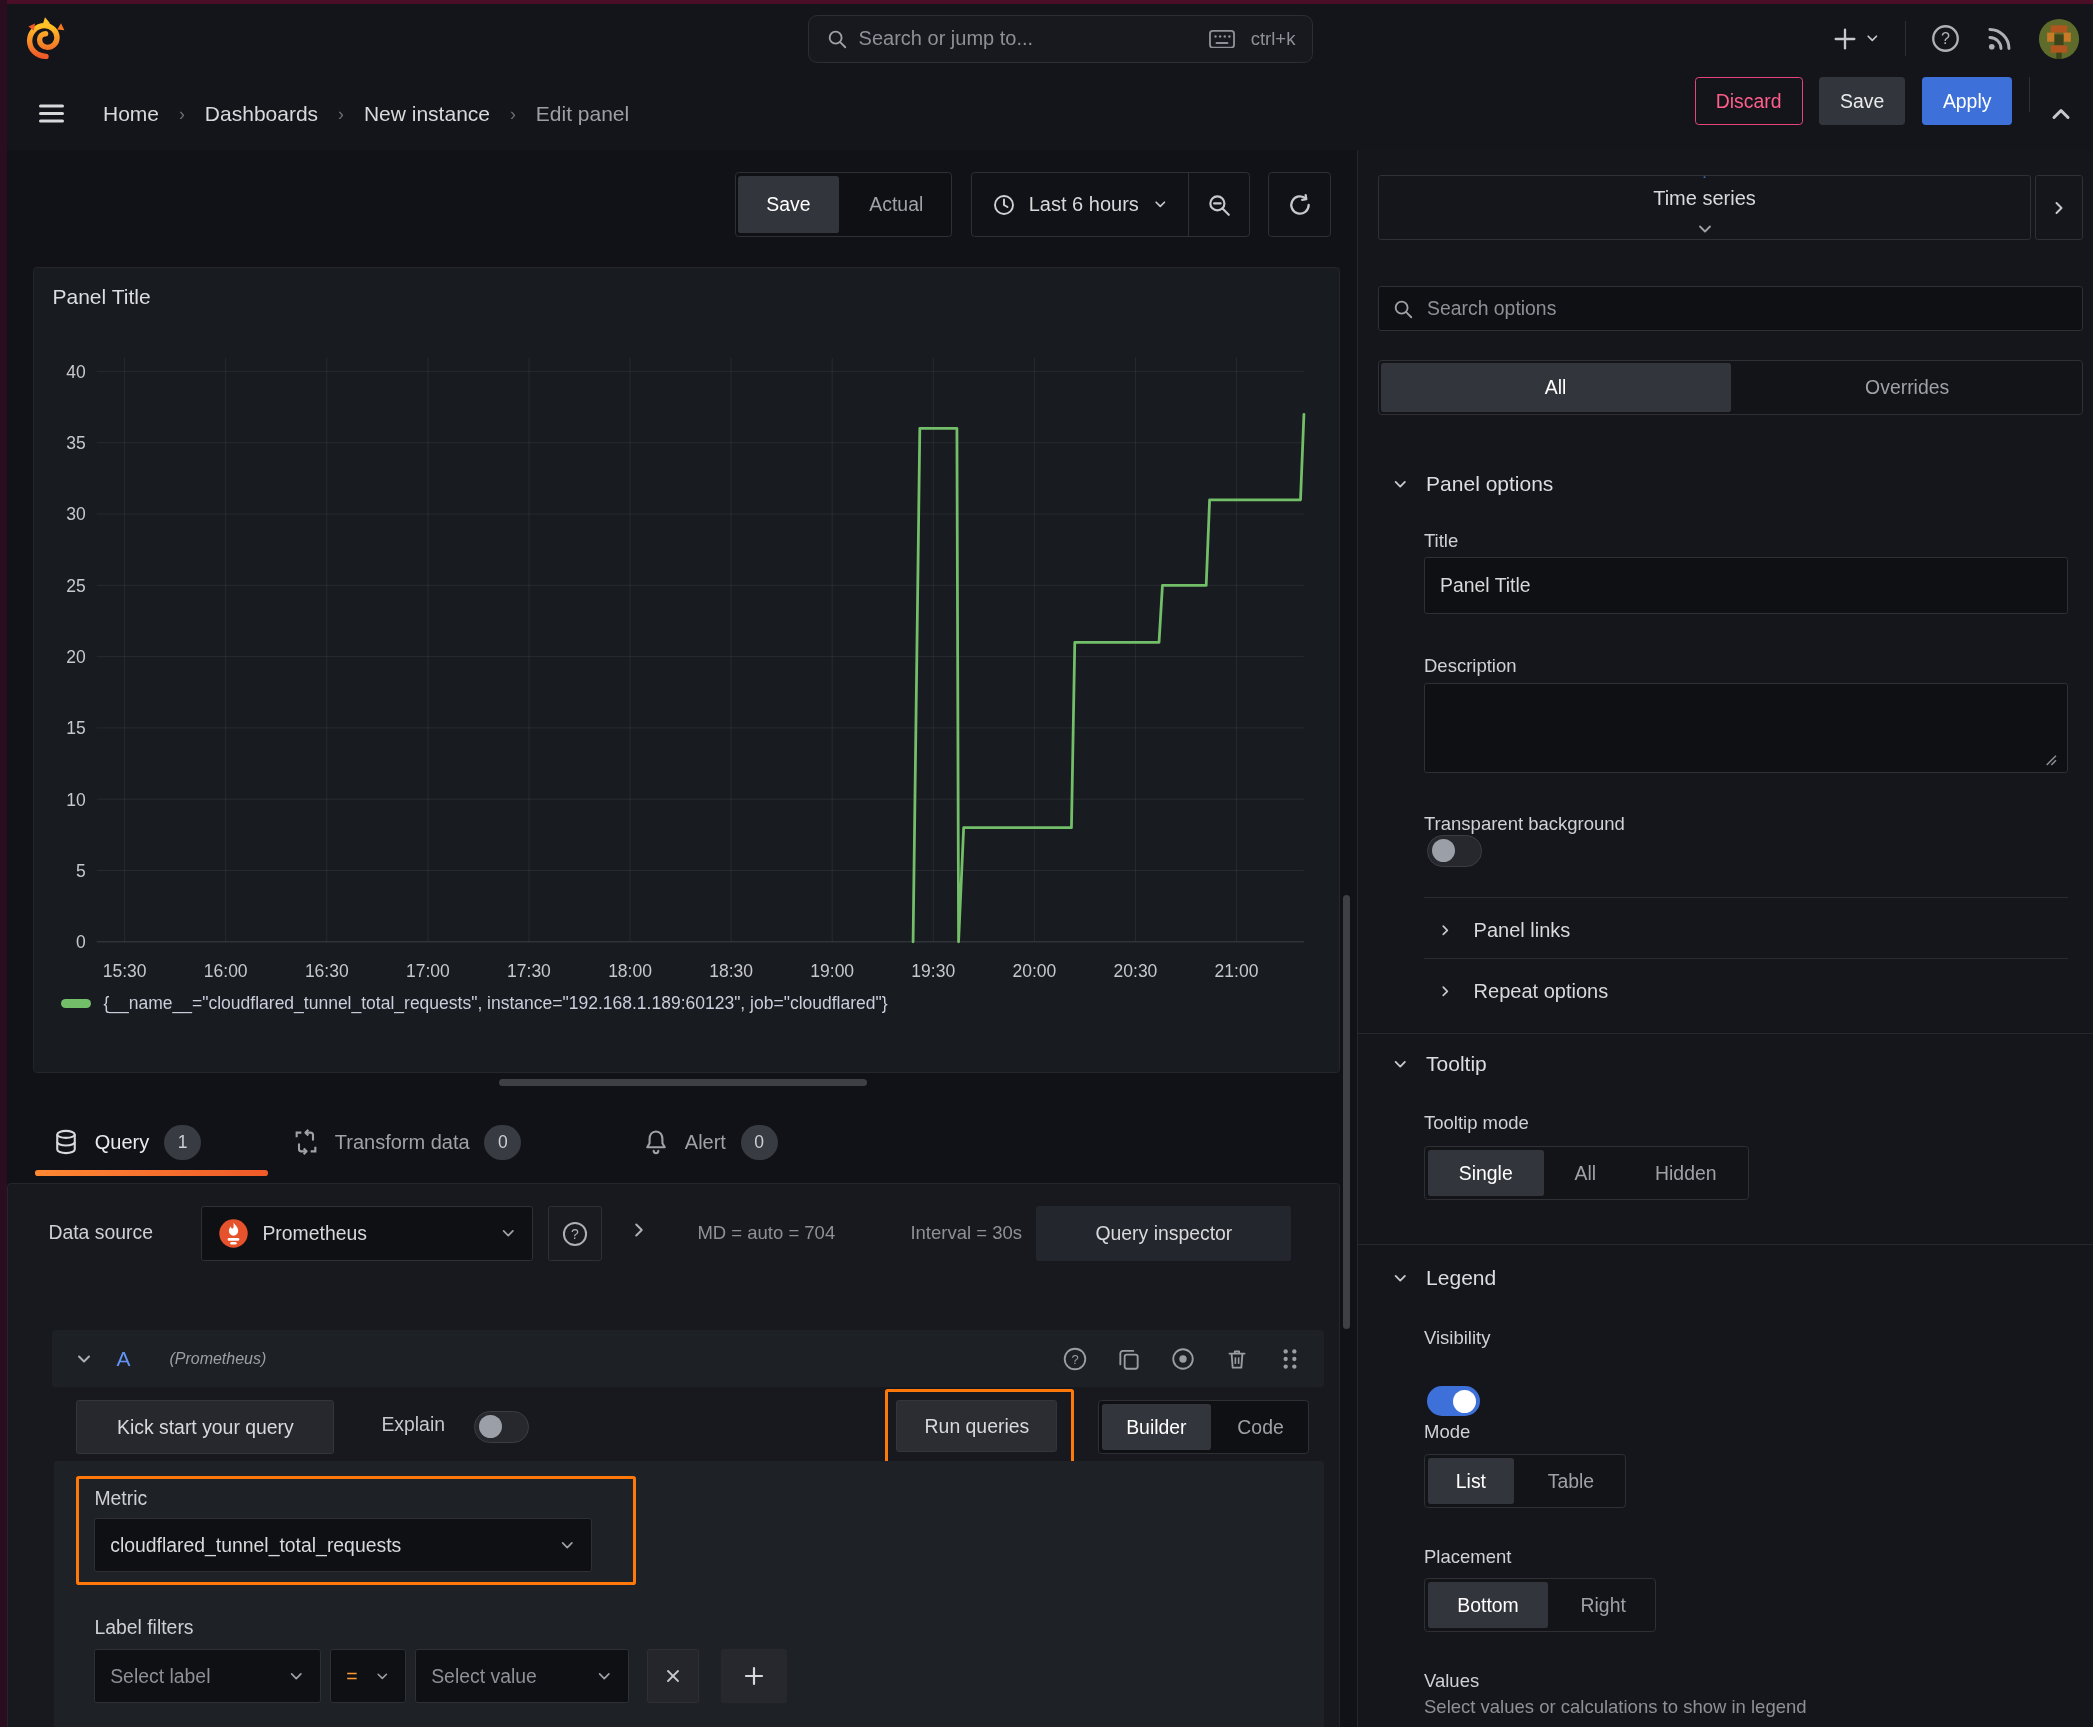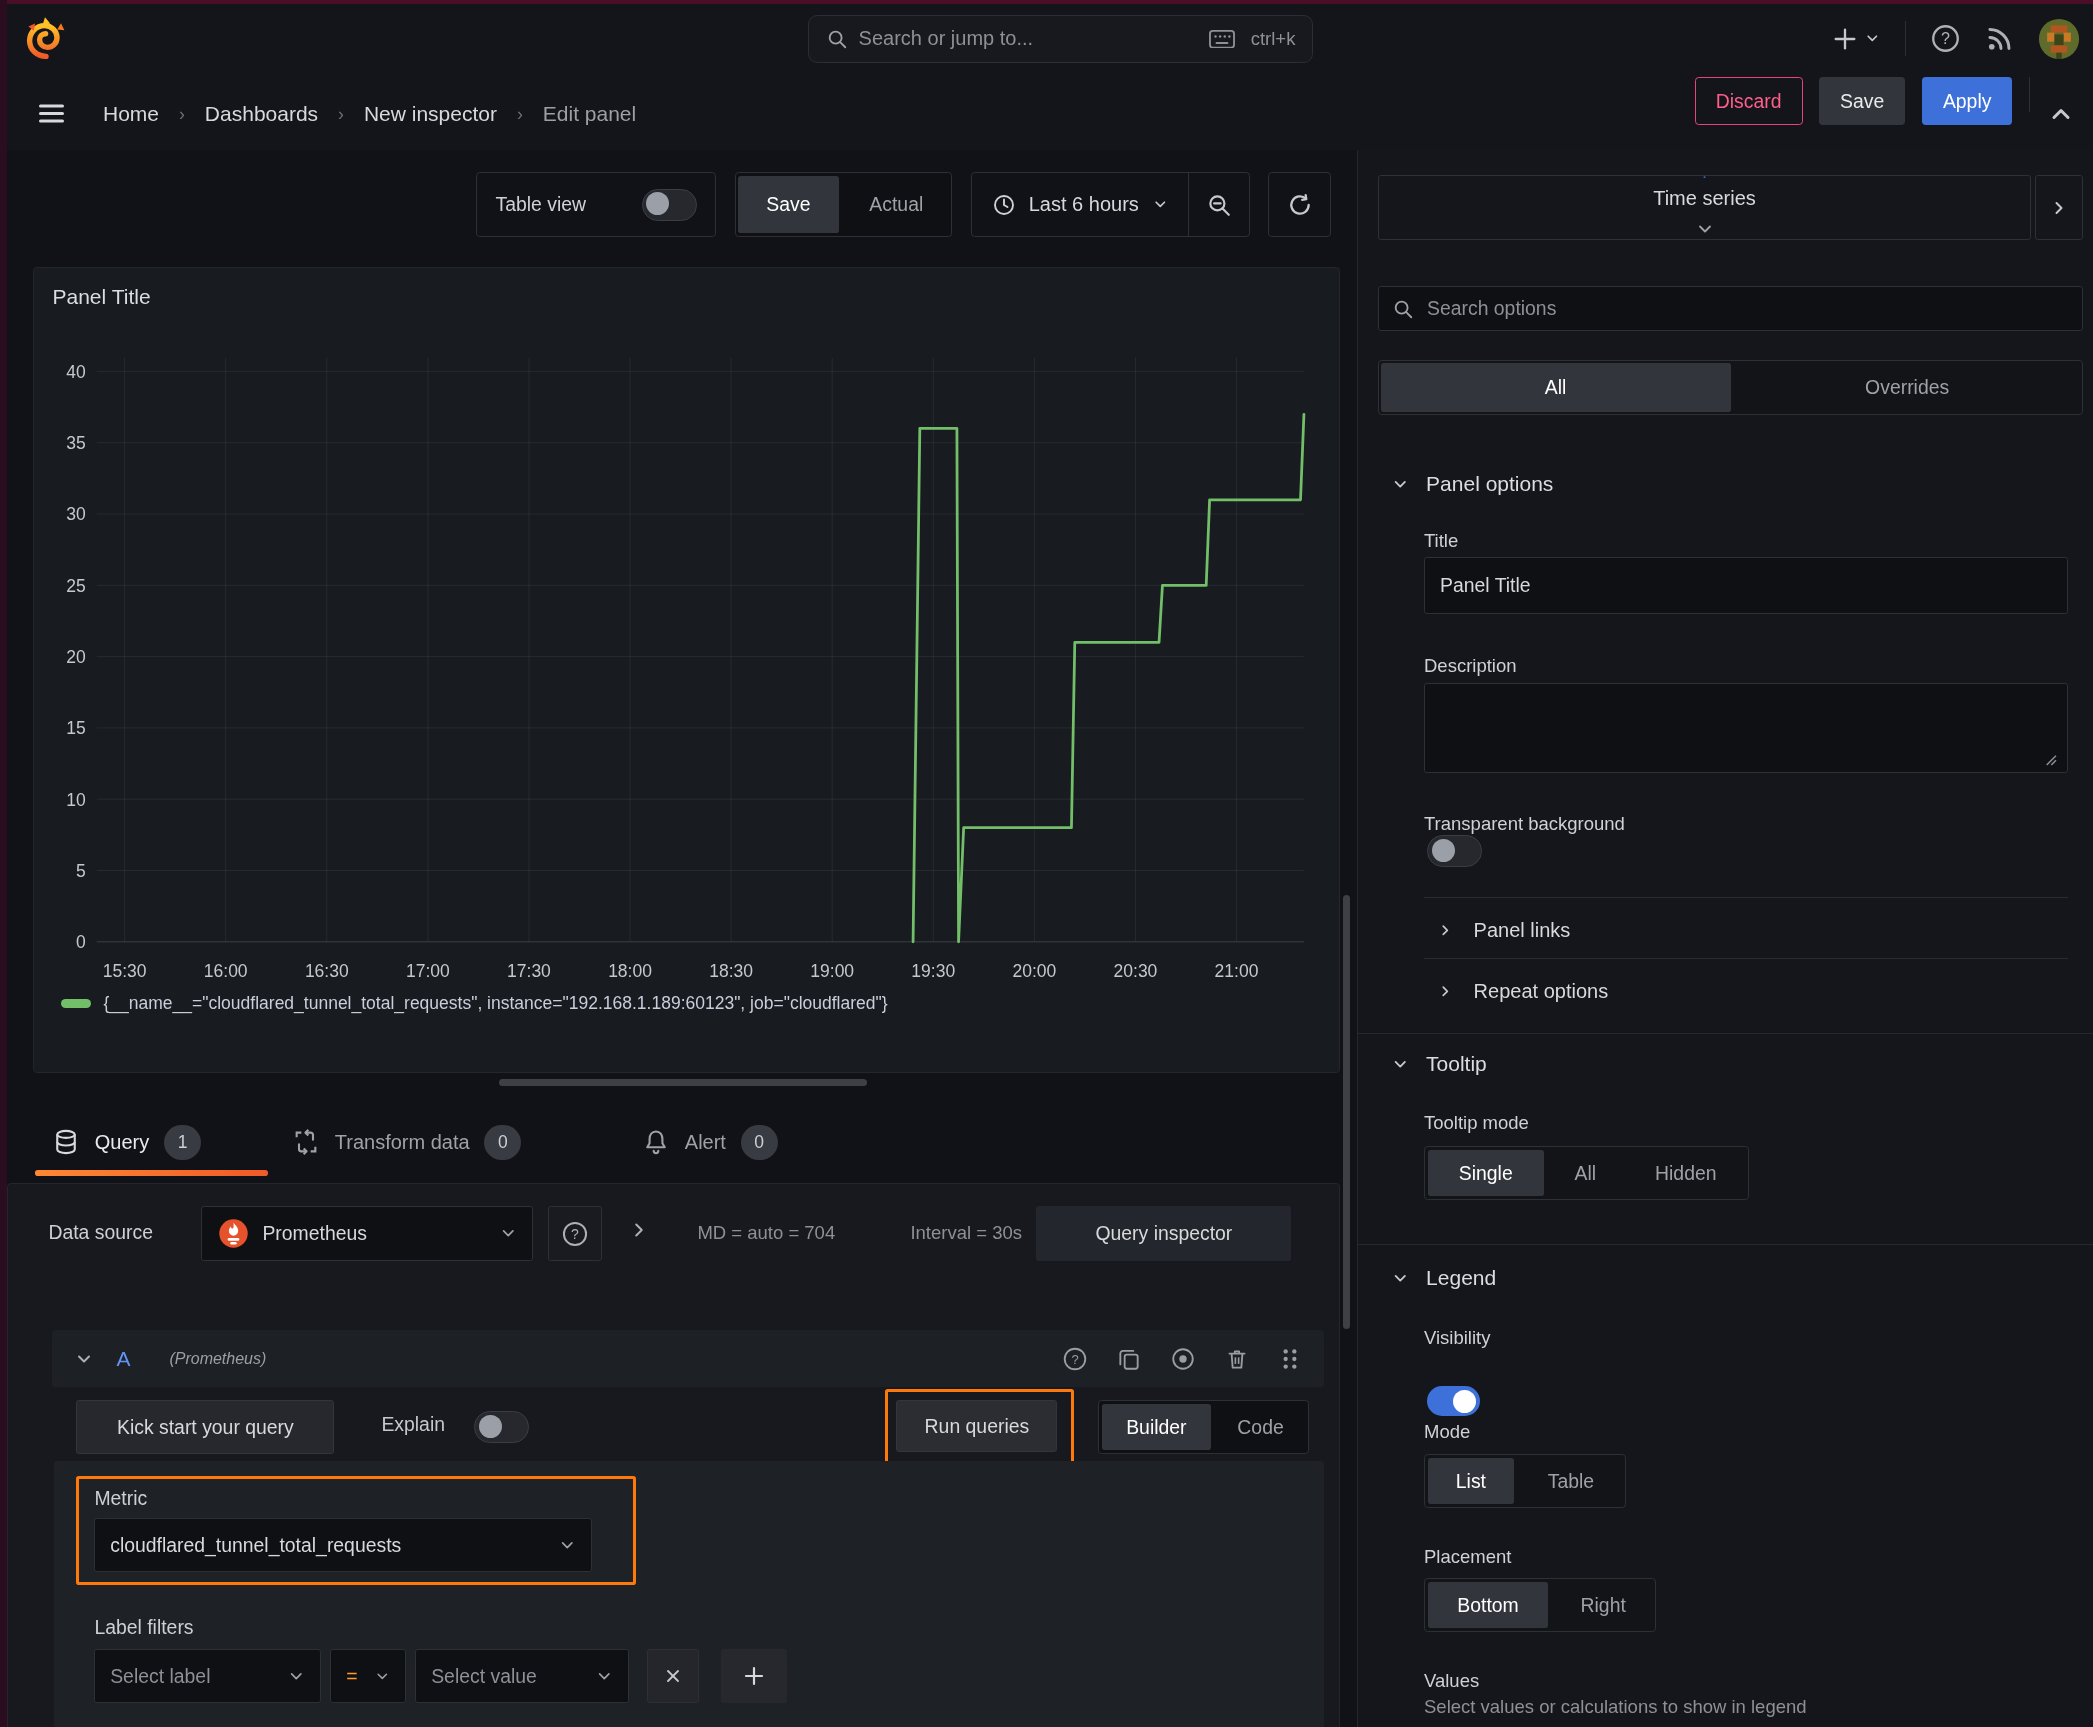--- a/index.html
+++ b/index.html
@@ -186,46 +186,40 @@
         <line x1="4" y1="6.5" x2="20" y2="6.5" stroke="#d8d9da" stroke-width="2.2" stroke-linecap="round"></line>
         <line x1="4" y1="12" x2="20" y2="12" stroke="#d8d9da" stroke-width="2.2" stroke-linecap="round"></line>
         <line x1="4" y1="17.5" x2="20" y2="17.5" stroke="#d8d9da" stroke-width="2.2" stroke-linecap="round"></line>
       </svg>
     </button>
     <div class="crumbs" style="left:103px;">
       <span class="crumb">Home</span>
       <span class="crumb-sep">›</span>
       <span class="crumb">Dashboards</span>
       <span class="crumb-sep">›</span>
-      <span class="crumb">New inspector</span>
+      <span class="crumb">New instance</span>
       <span class="crumb-sep">›</span>
       <span class="crumb current">Edit panel</span>
     </div>
     <div class="crumb-actions">
       <button class="btn btn-discard">Discard</button>
       <button class="btn btn-save">Save</button>
       <button class="btn btn-apply">Apply</button>
       <div class="vdiv"></div>
       <button class="iconbtn">
         <svg class="ic" width="28" height="28" viewBox="0 0 24 24">
           <polyline points="6,15 12,9 18,15" stroke="#c7c8cd" stroke-width="2.6" fill="none" stroke-linecap="round" stroke-linejoin="round"></polyline>
         </svg>
       </button>
     </div>
   </div>
 
   <div class="main">
 
     <div class="toolbar">
-      <div class="ctrl" style="width:240px;justify-content:space-between;padding:0 18.5px;">
-        <span style="font-size:19.4px;color:#d0d1d6;">Table view</span>
-        <div class="toggle off">
-            <div class="knob"></div>
-          </div>
-      </div>
       <div class="seg" style="height:65px;">
         <div class="opt sel" style="margin:2.8px;">Save</div>
         <div class="opt">Actual</div>
       </div>
       <div class="ctrl">
         <div class="row" style="padding:0 20px;gap:13px;height:100%;cursor:pointer;">
           <svg class="ic" width="24" height="24" viewBox="0 0 24 24">
             <circle cx="12" cy="12" r="9" stroke="#d0d1d6" stroke-width="1.9" fill="none"></circle>
             <polyline points="12,6.5 12,12 15.5,14" stroke="#d0d1d6" stroke-width="1.9" fill="none" stroke-linecap="round"></polyline>
           </svg>

